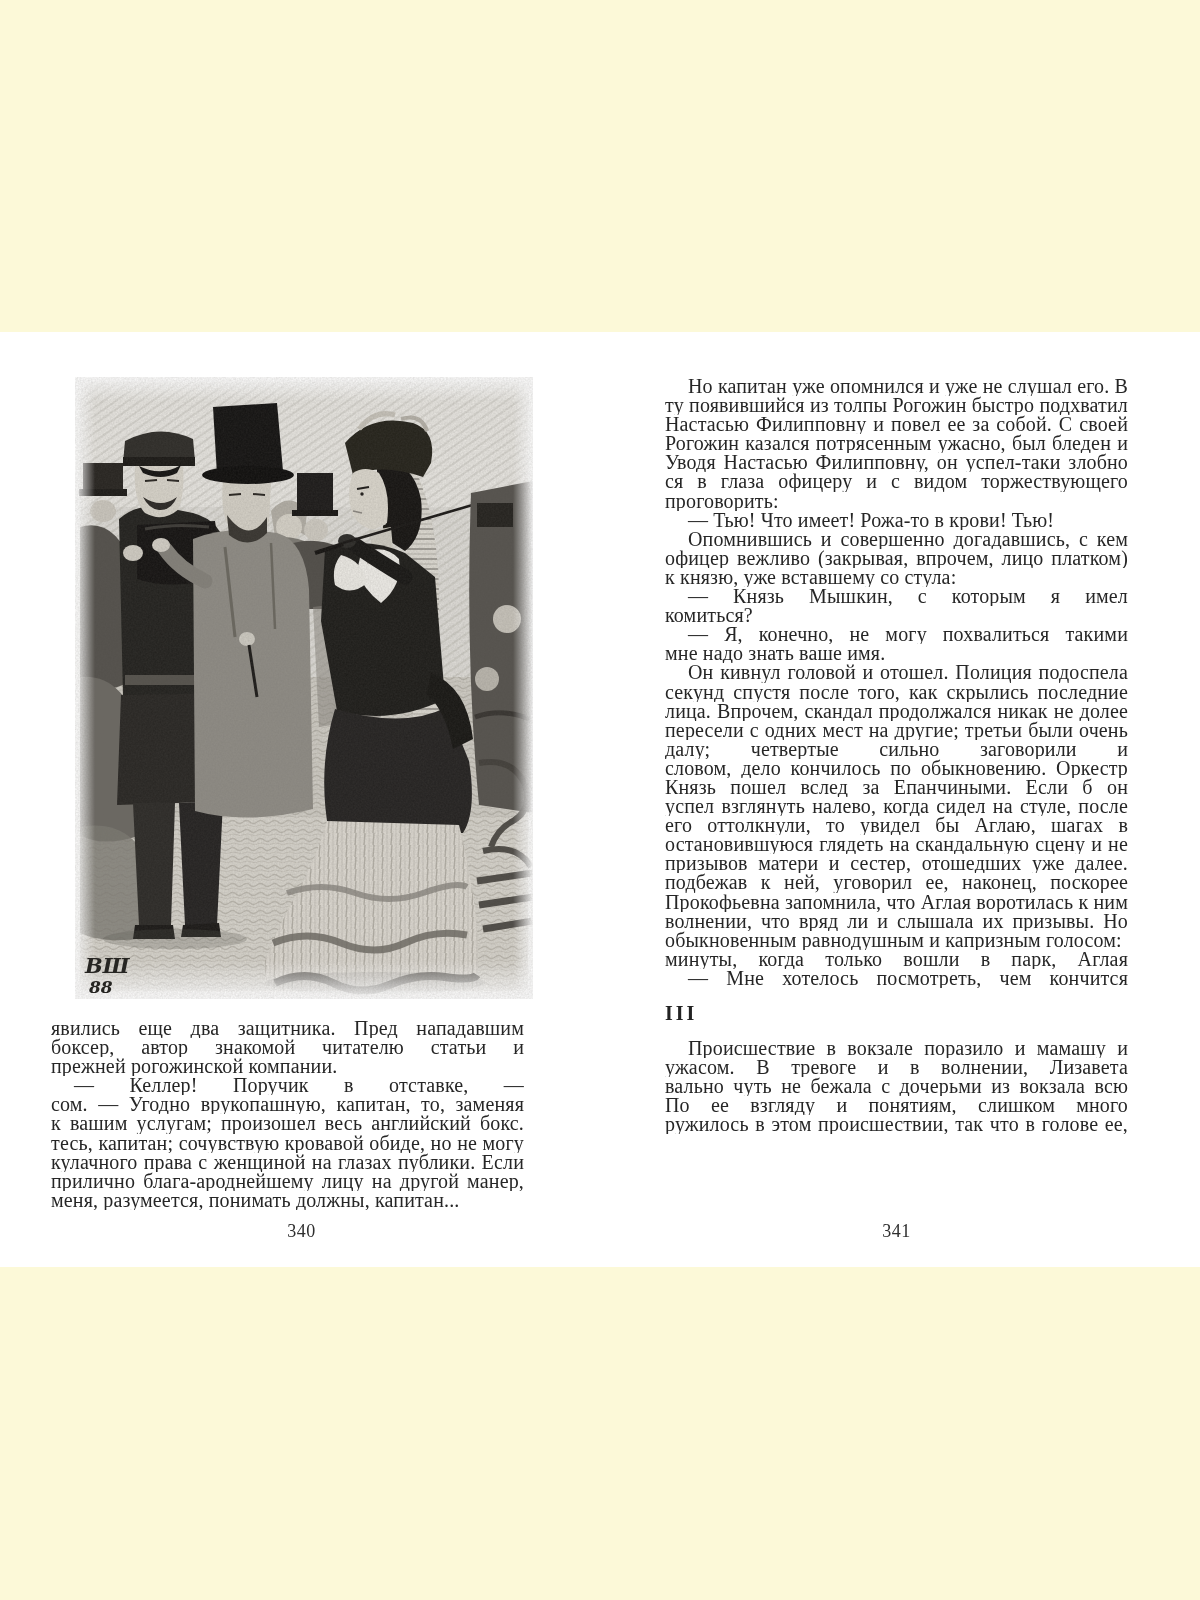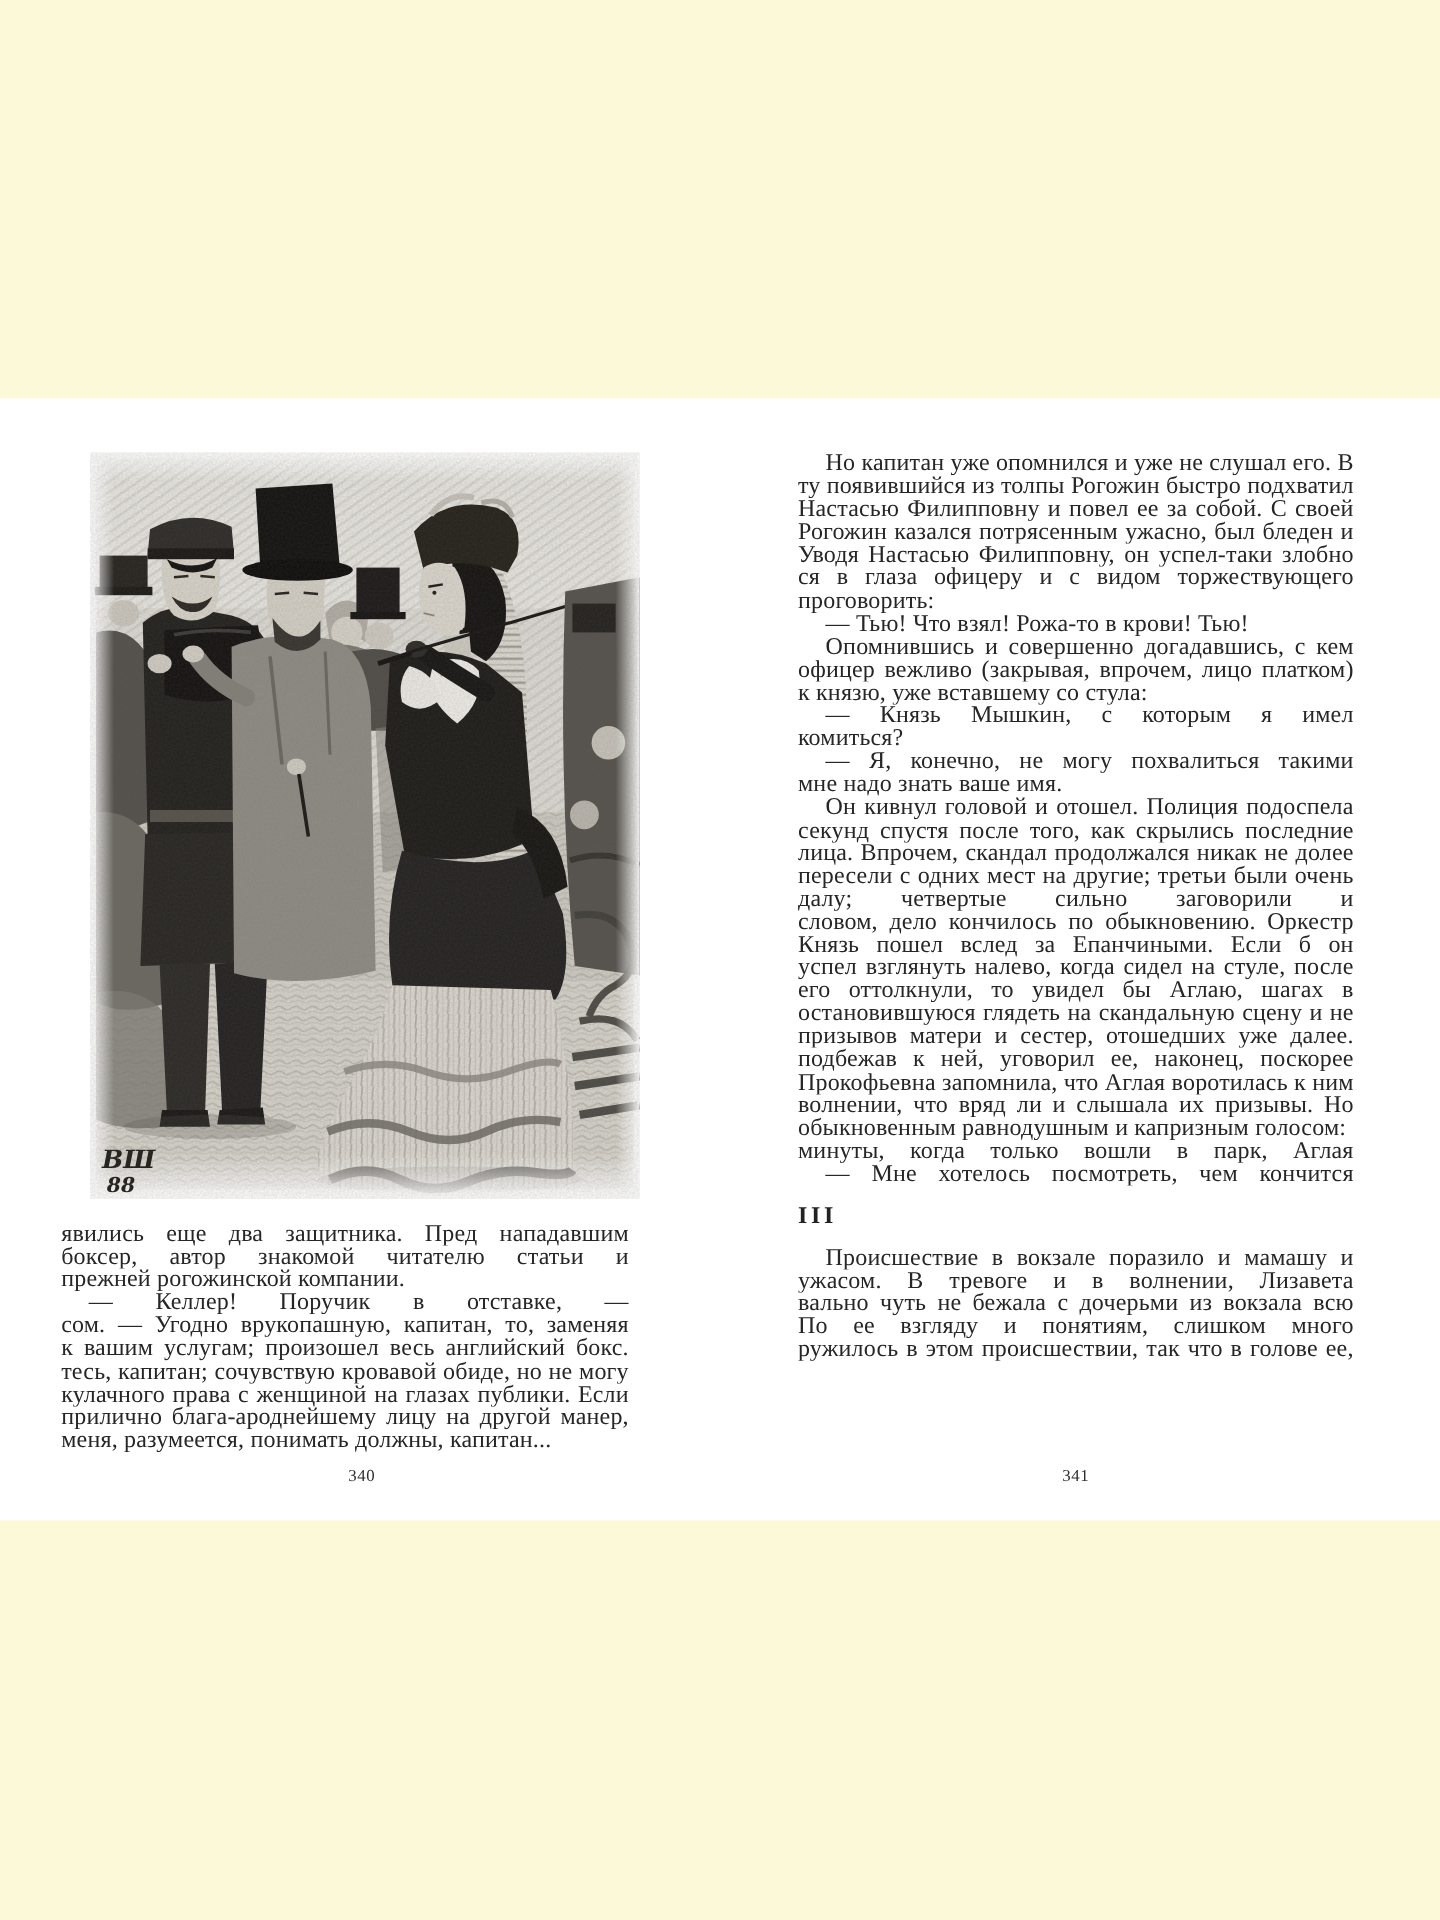--- a/index.html
+++ b/index.html
@@ -27,21 +27,21 @@
   }
   .line.last{text-align-last:left;}
   .line.first-indent{text-indent:23px;}
 
   .chapter{
     margin:14px 0 15px 0;font-size:20px;line-height:22px;font-weight:bold;
     text-align:left;letter-spacing:3px;color:#222;
   }
 
   .page-num{
-    position:absolute;top:1223px;font-size:14px;line-height:16px;
+    position:absolute;top:1223px;font-size:18px;line-height:16px;
     text-align:center;color:#2e2e2e;letter-spacing:0.5px;
   }
   .page-num.left-num{left:65px;width:473px;}
   .page-num.right-num{left:665px;width:463px;}
 </style>
 </head>
 <body>
 
 <div class="band top"></div>
 <div class="band bottom"></div>
@@ -236,21 +236,21 @@
       <div class="para">
         <div class="line first-indent">Но капитан уже опомнился и уже не слушал его. В эту мину-</div>
         <div class="line">ту появившийся из толпы Рогожин быстро подхватил под руку</div>
         <div class="line">Настасью Филипповну и повел ее за собой. С своей компании,</div>
         <div class="line">Рогожин казался потрясенным ужасно, был бледен и дрожал.</div>
         <div class="line">Уводя Настасью Филипповну, он успел-таки злобно засмеять-</div>
         <div class="line">ся в глаза офицеру и с видом торжествующего гостинодворца</div>
         <div class="line last">проговорить:</div>
       </div>
       <div class="para">
-        <div class="line last first-indent">— Тью! Что взял! Рожа-то в крови! Тью!</div>
+        <div class="line last first-indent">— Тью! Что имеет! Рожа-то в крови! Тью!</div>
       </div>
       <div class="para">
         <div class="line first-indent">Опомнившись и совершенно догадавшись, с кем имеет дело,</div>
         <div class="line">офицер вежливо (закрывая, впрочем, лицо платком) обратился</div>
         <div class="line last">к князю, уже вставшему со стула:</div>
       </div>
       <div class="para">
         <div class="line first-indent">— Князь Мышкин, с которым я имел удовольствие позна-</div>
         <div class="line last">комиться?</div>
       </div>

